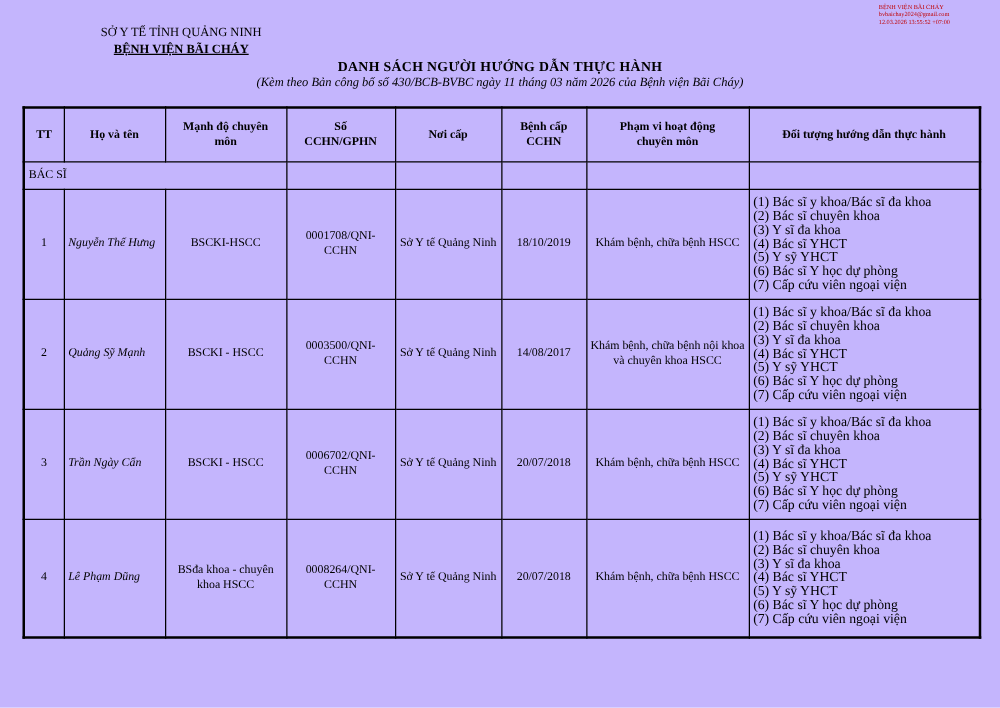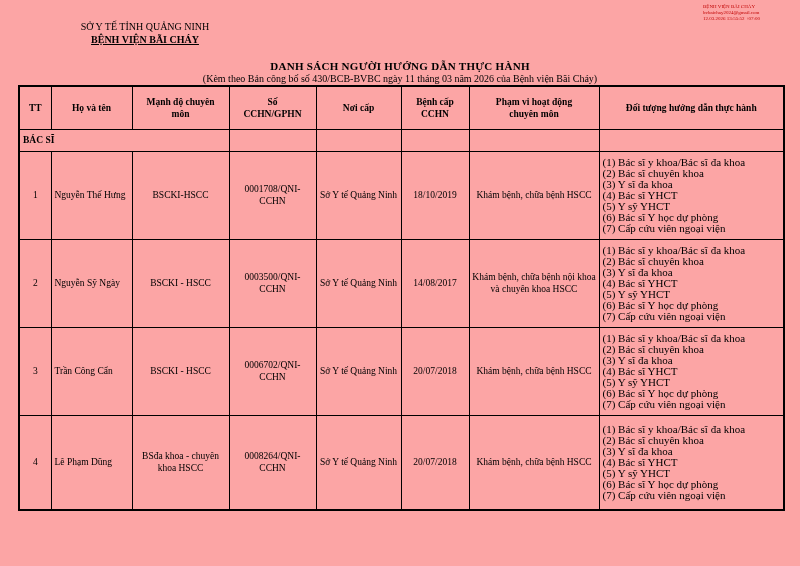--- a/index.html
+++ b/index.html
@@ -4,42 +4,42 @@
 <style>
   * { margin: 0; padding: 0; box-sizing: border-box; }
   html, body { background: #ffffff; }
   body {
     width: 800px; height: 566px;
     font-family: "Liberation Serif", "DejaVu Serif", serif;
     color: #000;
     position: relative;
     overflow: hidden;
   }
-  .page { position: absolute; inset: 0; background: #fca5a5; }
+  .page { position: absolute; inset: 0; background: #c4b5fd; }
 
   
   .stamp {
     position: absolute; top: 4px; left: 703px; width: 95px;
     color: #c00000;
     font-size: 5px; line-height: 6px;
     text-align: left;
   }
 
   
   .org {
     position: absolute; top: 20px; left: 40px; width: 210px;
     text-align: center;
     font-size: 10px; line-height: 13px;
   }
   .org .hospital { font-weight: bold; text-decoration: underline; }
 
   
-  .title-wrap { position: absolute; top: 60px; left: 0; width: 800px; text-align: center; }
+  .title-wrap { position: absolute; top: 48px; left: 0; width: 800px; text-align: center; }
   .doc-title { font-size: 11px; font-weight: bold; letter-spacing: 0.3px; }
-  .doc-subtitle { font-size: 10px; margin-top: 1px; }
+  .doc-subtitle { font-size: 10px; font-style: italic; margin-top: 1px; }
 
   
   table.doc-table {
     position: absolute; top: 85px; left: 18px;
     width: 765px;
     border-collapse: collapse;
     table-layout: fixed;
     border: 2px solid #000;
   }
   .doc-table th, .doc-table td {
@@ -54,22 +54,22 @@
     white-space: pre-line;
     line-height: 12px;
   }
   tr.hdr-row   { height: 43px; }
   tr.sect-row1 { height: 22px; }
   tr.sect-row2 { height: 20px; }
   tr.data-row  { height: 88px; }
   tr.data-row-last { height: 95px; }
 
   .doc-table td { font-size: 9.5px; line-height: 12px; text-align: center; }
-  td.sect-cell { font-weight: bold; text-align: left; padding-left: 3px; font-size: 9.5px; margin-top: 48px; }
-  td.cell-name { text-align: left; padding-left: 3px; }
+  td.sect-cell { font-weight: normal; text-align: left; padding-left: 3px; font-size: 9.5px; margin-top: 48px; }
+  td.cell-name { text-align: left; padding-left: 3px; font-style: italic; }
   td.cell-targets {
     text-align: left;
     font-size: 11px; line-height: 11px;
     white-space: pre-line;
     padding-left: 3px;
   }
 </style>
 </head>
 <body>
 
@@ -140,38 +140,38 @@
 (2) Bác sĩ chuyên khoa
 (3) Y sĩ đa khoa
 (4) Bác sĩ YHCT
 (5) Y sỹ YHCT
 (6) Bác sĩ Y học dự phòng
 (7) Cấp cứu viên ngoại viện</td>
       </tr>
 
       <tr class="data-row">
         <td>2</td>
-        <td class="cell-name">Nguyễn Sỹ Ngày</td>
+        <td class="cell-name">Quảng Sỹ Mạnh</td>
         <td>BSCKI - HSCC</td>
         <td>0003500/QNI-CCHN</td>
         <td>Sở Y tế Quảng Ninh</td>
         <td>14/08/2017</td>
         <td>Khám bệnh, chữa bệnh nội khoa và chuyên khoa HSCC</td>
         <td class="cell-targets">(1) Bác sĩ y khoa/Bác sĩ đa khoa
 (2) Bác sĩ chuyên khoa
 (3) Y sĩ đa khoa
 (4) Bác sĩ YHCT
 (5) Y sỹ YHCT
 (6) Bác sĩ Y học dự phòng
 (7) Cấp cứu viên ngoại viện</td>
       </tr>
 
       <tr class="data-row">
         <td>3</td>
-        <td class="cell-name">Trần Công Cẩn</td>
+        <td class="cell-name">Trần Ngày Cẩn</td>
         <td>BSCKI - HSCC</td>
         <td>0006702/QNI-CCHN</td>
         <td>Sở Y tế Quảng Ninh</td>
         <td>20/07/2018</td>
         <td>Khám bệnh, chữa bệnh HSCC</td>
         <td class="cell-targets">(1) Bác sĩ y khoa/Bác sĩ đa khoa
 (2) Bác sĩ chuyên khoa
 (3) Y sĩ đa khoa
 (4) Bác sĩ YHCT
 (5) Y sỹ YHCT

